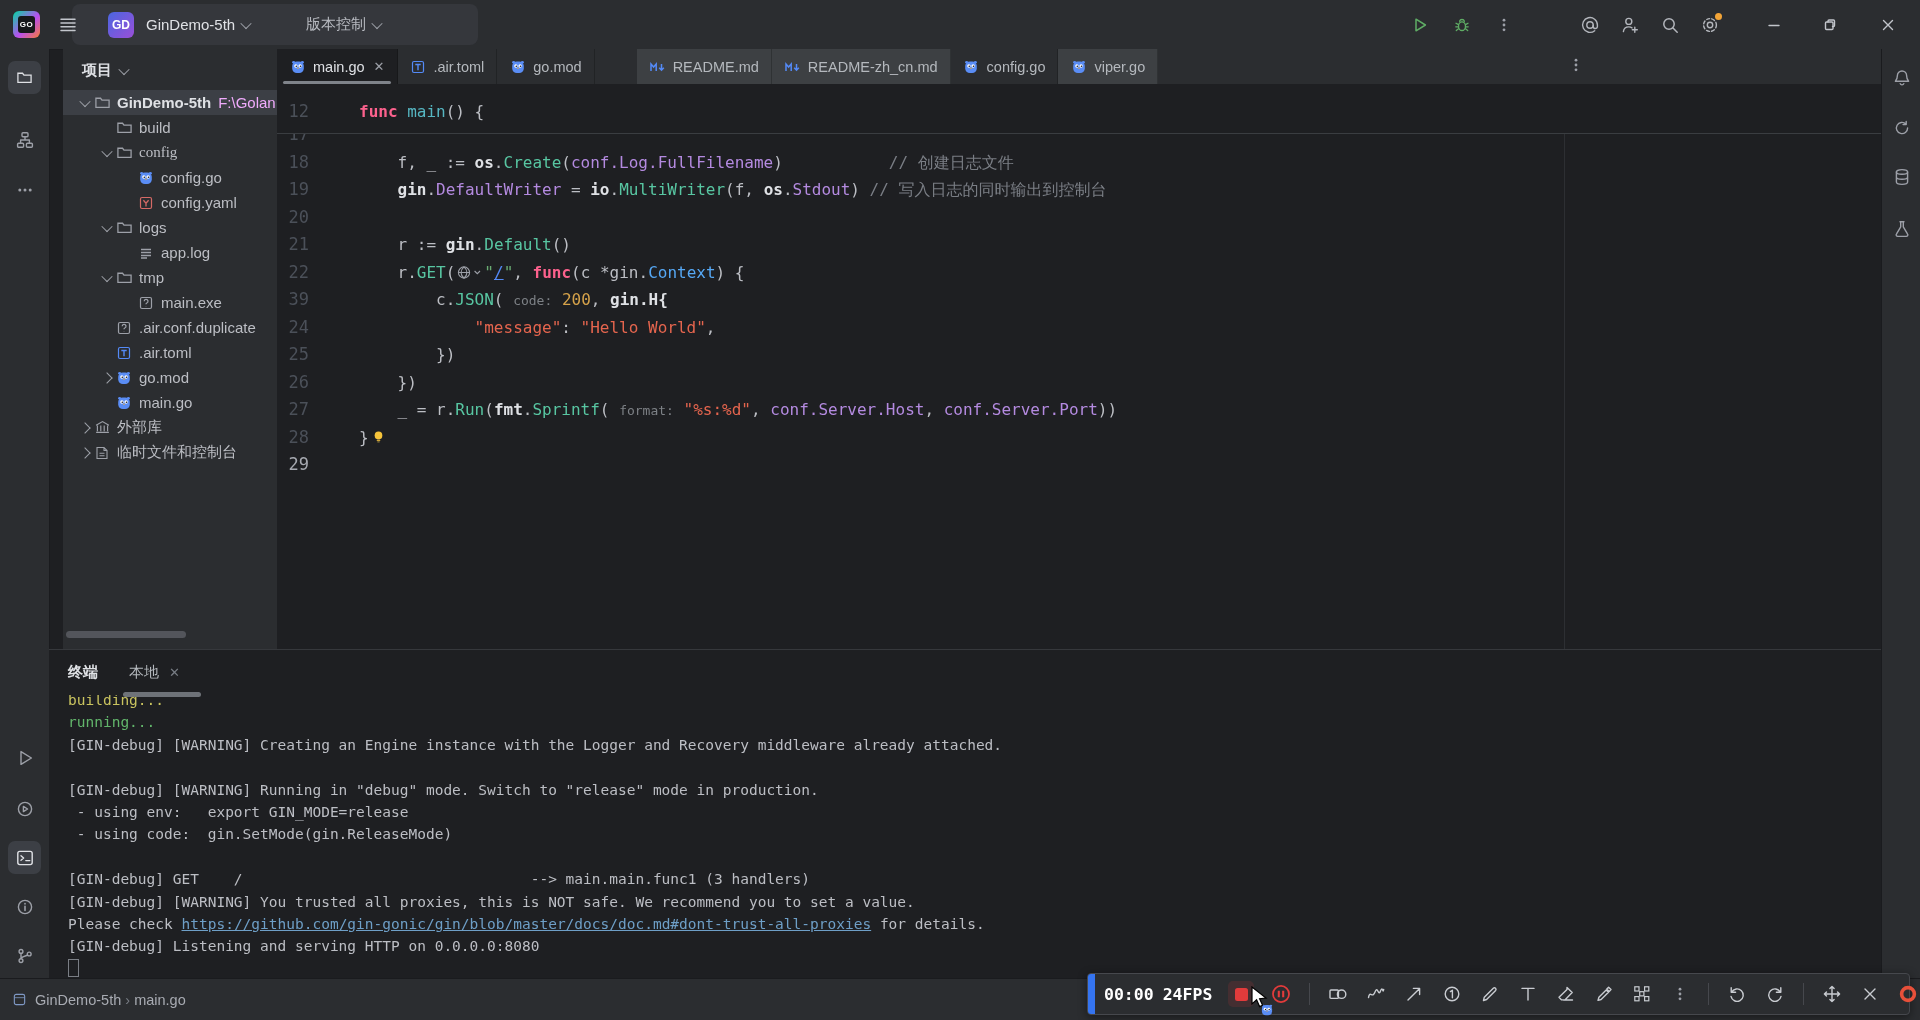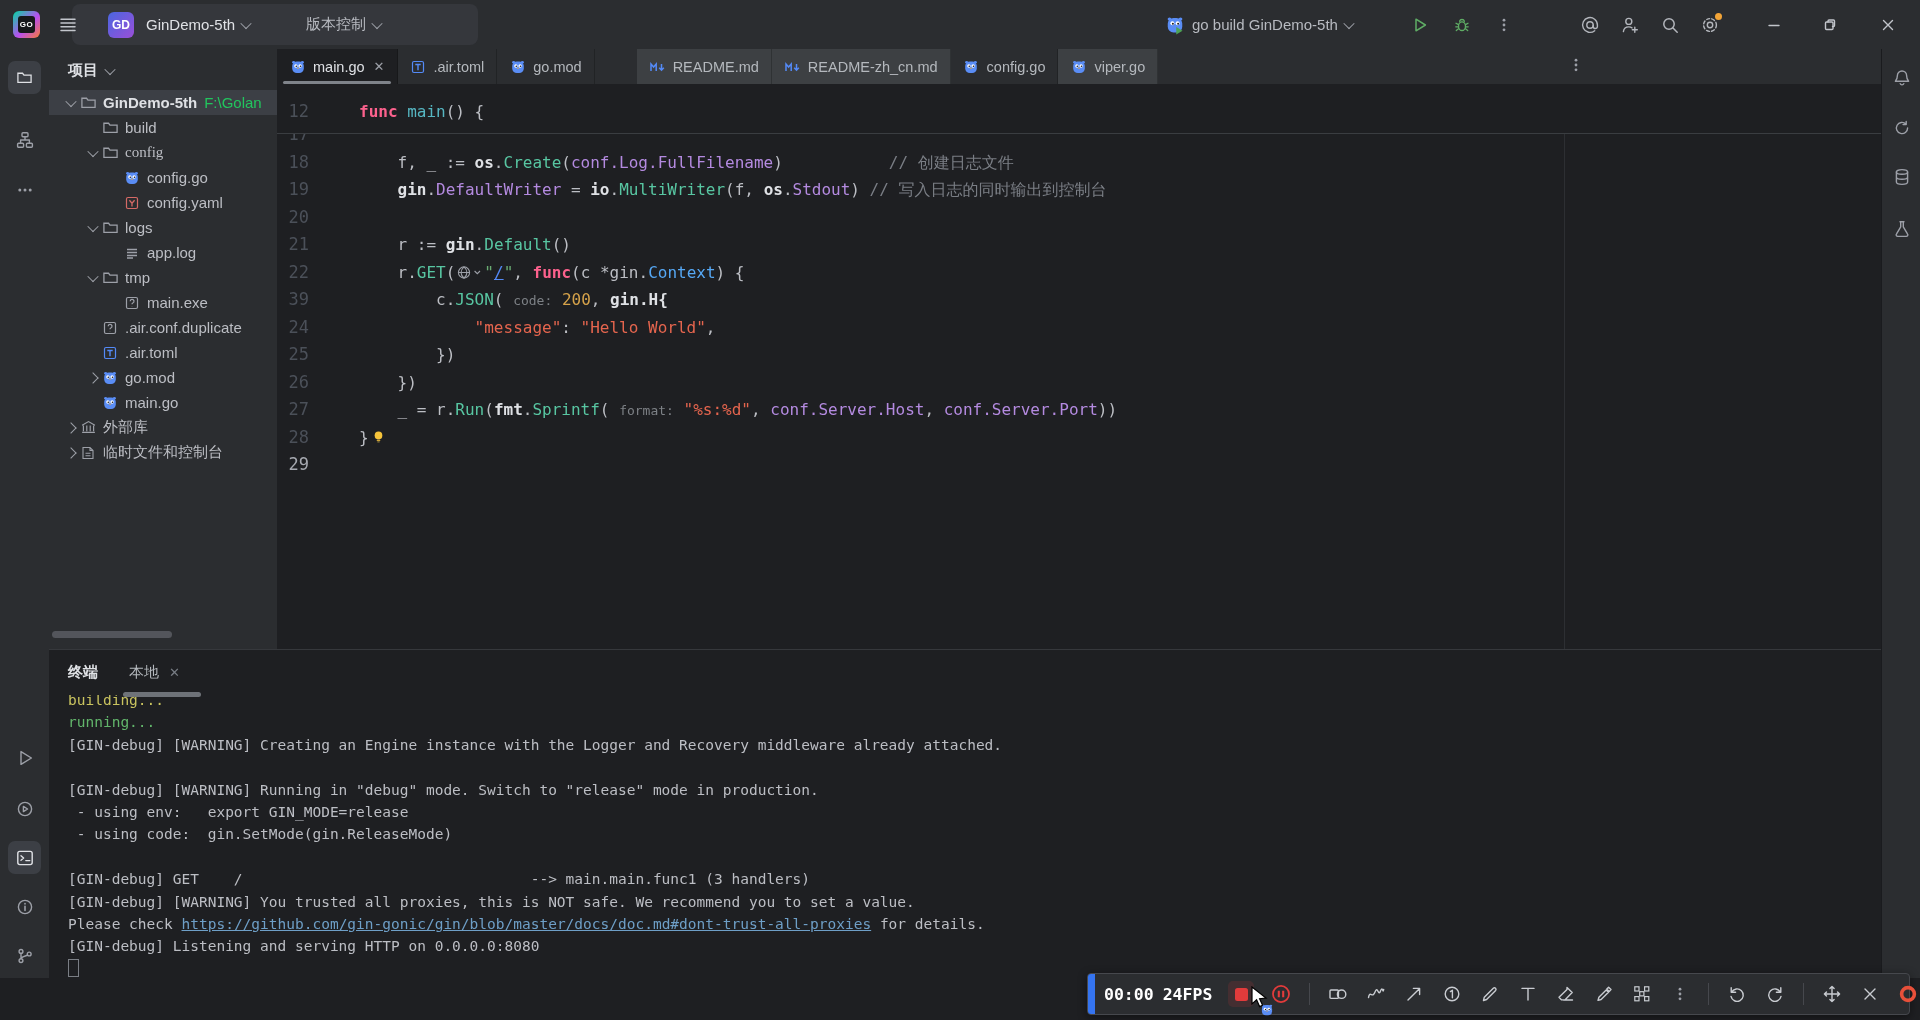--- a/index.html
+++ b/index.html
@@ -24,29 +24,29 @@
   .ic{display:inline-flex;align-items:center;justify-content:center;}
   .ic svg{display:block;}
   .tb-btn{position:absolute;top:9px;width:32px;height:32px;border-radius:6px;display:flex;align-items:center;justify-content:center;}
   
   #leftbar{left:0;top:49px;width:49px;height:929px;background:#2b2d30;border-right:1px solid #1a1b1e;}
   #rightbar{left:1881px;top:49px;width:39px;height:929px;background:#2b2d30;border-left:1px solid #1a1b1e;}
   .stripe-btn{position:absolute;left:8px;width:33px;height:33px;border-radius:7px;display:flex;align-items:center;justify-content:center;color:#9da0a8;}
   .stripe-btn.active{background:#3c3f45;color:#dfe1e5;}
   #rightbar .stripe-btn{left:3px;}
   
-  #project{left:49px;top:49px;width:228px;height:600px;background:#2b2d30;border-right:1px solid #fdba74;overflow:hidden;}
+  #project{left:63px;top:49px;width:228px;height:600px;background:#2b2d30;border-right:1px solid #fdba74;overflow:hidden;}
   #proj-header{position:absolute;left:19px;top:12px;display:flex;align-items:center;gap:8px;color:#dfe1e5;font-weight:bold;}
   #tree{position:absolute;left:0;top:41px;width:100%;}
   .trow{position:relative;height:25px;display:flex;align-items:center;white-space:nowrap;overflow:hidden;color:#bcbec4;font-size:15px;}
   .trow.sel{background:#3c3f45;}
   .trow .chevslot{width:16px;display:inline-flex;justify-content:center;flex:none;}
   .trow .ic{width:18px;flex:none;margin-right:6px;color:#9da0a8;}
   .trow .lbl.b{font-weight:bold;color:#dfe1e5;}
-  .trow .suffix{color:#22c55e;margin-left:7px;}
+  .trow .suffix{color:#f0abfc;margin-left:7px;}
   #proj-hscroll{left:3px;top:582px;width:120px;height:7px;border-radius:4px;background:#5a5d63;opacity:.85;}
   
   #tabstrip{left:277px;top:49px;width:1604px;height:35px;background:#2b2d30;display:flex;align-items:stretch;}
   .etab{position:relative;display:flex;align-items:center;gap:7px;padding:0 12px;font-size:14.5px;color:#b4b8bd;border-right:1px solid rgba(0,0,0,.22);}
   .etab .ic{width:17px;}
   .etab.active{background:#1e1f22;color:#dfe1e5;}
   .etab.active::after{content:"";position:absolute;left:6px;right:6px;bottom:0;height:3px;border-radius:2px;background:#7f838a;}
   .etab.hl{background:#3d4043;}
   .etab.gap{margin-left:42px;}
   .etab .close{color:#9da0a8;font-size:13px;margin-left:2px;}
@@ -126,36 +126,20 @@
         <span>GD</span>
       </div>
     <div class="tb-item" style="left:146px;">
       <span>GinDemo-5th</span>
       <span class="chev down"></span>
     </div>
     <div class="tb-item tb-dim" style="left:306px;">
       <span>版本控制</span>
       <span class="chev down"></span>
     </div>
-    <div class="tb-item" style="left:1165px;">
-      <span class="ic">
-          <svg width="20" height="20" viewBox="0 0 16 16">
-            <ellipse cx="3.6" cy="3.2" rx="1.5" ry="1.3" fill="#5a8df5"></ellipse>
-            <ellipse cx="12.4" cy="3.2" rx="1.5" ry="1.3" fill="#5a8df5"></ellipse>
-            <rect x="2.2" y="2.4" width="11.6" height="11.6" rx="4.6" fill="#5a8df5"></rect>
-            <circle cx="5.9" cy="6.6" r="1.6" fill="#fff"></circle>
-            <circle cx="10.1" cy="6.6" r="1.6" fill="#fff"></circle>
-            <circle cx="6.3" cy="6.9" r=".8" fill="#1e1f22"></circle>
-            <circle cx="10.5" cy="6.9" r=".8" fill="#1e1f22"></circle>
-            <path d="M9 9.5v6l5-3z" fill="#4da356"></path>
-          </svg>
-        </span>
-      <span class="tb-dim">go build GinDemo-5th</span>
-      <span class="chev down"></span>
-    </div>
     <div class="tb-btn" style="left:1404px;">
         <span class="ic">
           <svg width="18" height="18" viewBox="0 0 18 18" fill="none" stroke="currentColor" stroke-width="1.3" stroke-linecap="round" stroke-linejoin="round">
             <path d="M5 3.2v11.6l9.4-5.8z" stroke="#5fad65" stroke-width="1.5"></path>
           </svg>
         </span>
       </div>
     <div class="tb-btn" style="left:1446px;">
         <span class="ic">
           <svg width="18" height="18" viewBox="0 0 18 18" fill="none" stroke="currentColor" stroke-width="1.3" stroke-linecap="round" stroke-linejoin="round">
@@ -654,20 +638,29 @@
       <span id="term-title">终端</span>
       <span id="term-tab">
         <span>本地</span>
         <span class="close">✕</span>
       </span>
       <span id="term-underline"></span>
     </div>
     <div id="term-lines" class="mono"><div><span class="t-yellow">building...</span></div><div><span class="t-green">running...</span></div><div><span class="">[GIN-debug] [WARNING] Creating an Engine instance with the Logger and Recovery middleware already attached.</span></div><div>&nbsp;</div><div><span class="">[GIN-debug] [WARNING] Running in "debug" mode. Switch to "release" mode in production.</span></div><div><span class=""> - using env:   export GIN_MODE=release</span></div><div><span class=""> - using code:  gin.SetMode(gin.ReleaseMode)</span></div><div>&nbsp;</div><div><span class="">[GIN-debug] GET    /                                 --&gt; main.main.func1 (3 handlers)</span></div><div><span class="">[GIN-debug] [WARNING] You trusted all proxies, this is NOT safe. We recommend you to set a value.</span></div><div><span class="">Please check </span><span class="t-link">https://github.com/gin-gonic/gin/blob/master/docs/doc.md#dont-trust-all-proxies</span><span class=""> for details.</span></div><div><span class="">[GIN-debug] Listening and serving HTTP on 0.0.0.0:8080</span></div><div><span class="t-cursor"></span></div></div>
   </div>
 
+  <div id="statusbar" class="abs">
+    <span class="ic">
+        <svg width="15" height="15" viewBox="0 0 16 16" fill="none" stroke="#7f98c4" stroke-width="1.2">
+          <rect x="2.5" y="2.5" width="11" height="11" rx="2"></rect>
+          <path d="M2.5 6h11" opacity=".7"></path>
+        </svg>
+      </span>
+    <span id="crumbs"><span>GinDemo-5th</span><span class="sep"> › </span><span>main.go</span></span>
+  </div>
 
   <div id="recorder" class="abs">
     <div id="rec-accent"></div>
     <span id="rec-time">00:00</span>
     <span id="rec-fps">24FPS</span>
     <span id="rec-tools" style="display:flex;align-items:center;">
         <span id="rec-stop">
           <i></i>
         </span>
         <span class="rec-tool" id="rec-pause">

